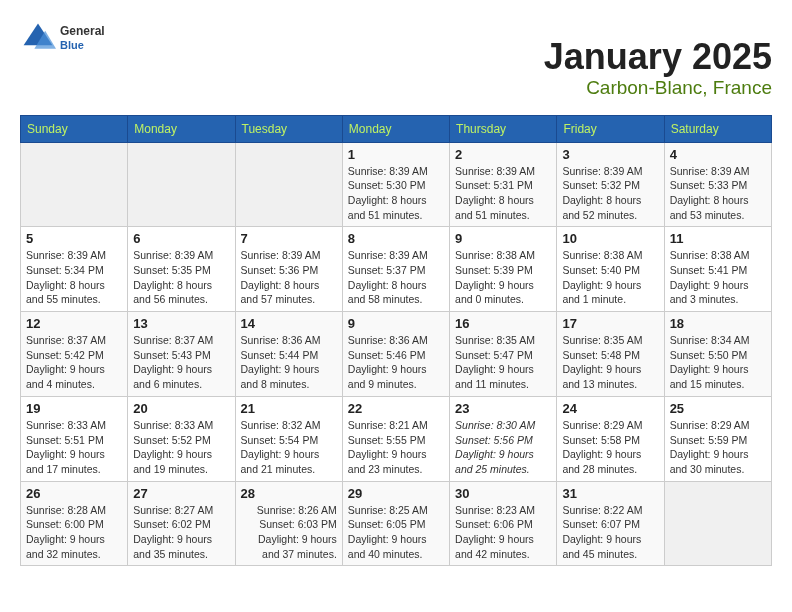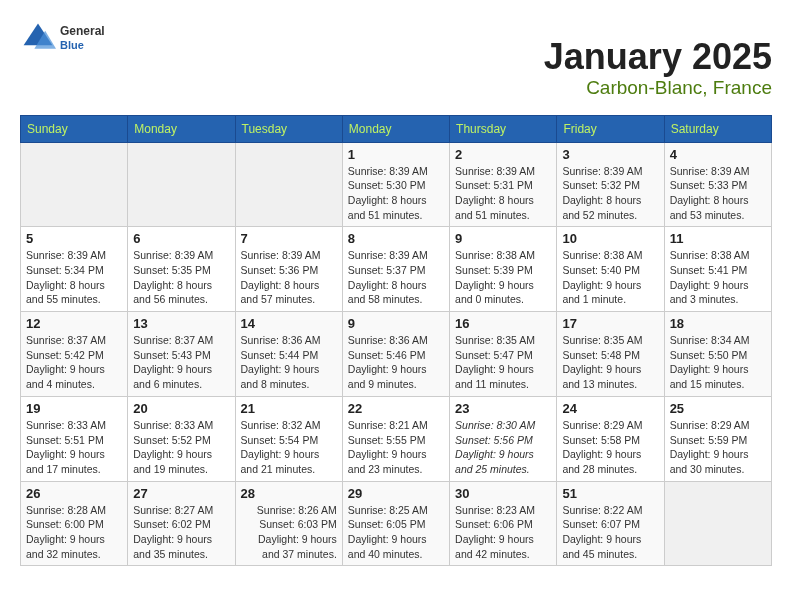--- a/index.html
+++ b/index.html
@@ -316,21 +316,21 @@
 Sunset: 6:05 PM
 Daylight: 9 hours and 40 minutes.</div>
         </td>
         <td>
           <div class="day-number">30</div>
           <div class="day-info" style="white-space: pre-line;">Sunrise: 8:23 AM
 Sunset: 6:06 PM
 Daylight: 9 hours and 42 minutes.</div>
         </td>
         <td>
-          <div class="day-number">51</div>
+          <div class="day-number">31</div>
           <div class="day-info" style="white-space: pre-line;">Sunrise: 8:22 AM
 Sunset: 6:07 PM
 Daylight: 9 hours and 45 minutes.</div>
         </td>
         <td class="empty-cell"></td>
       </tr>
     </tbody>
 </table>
 
 </body></html>

